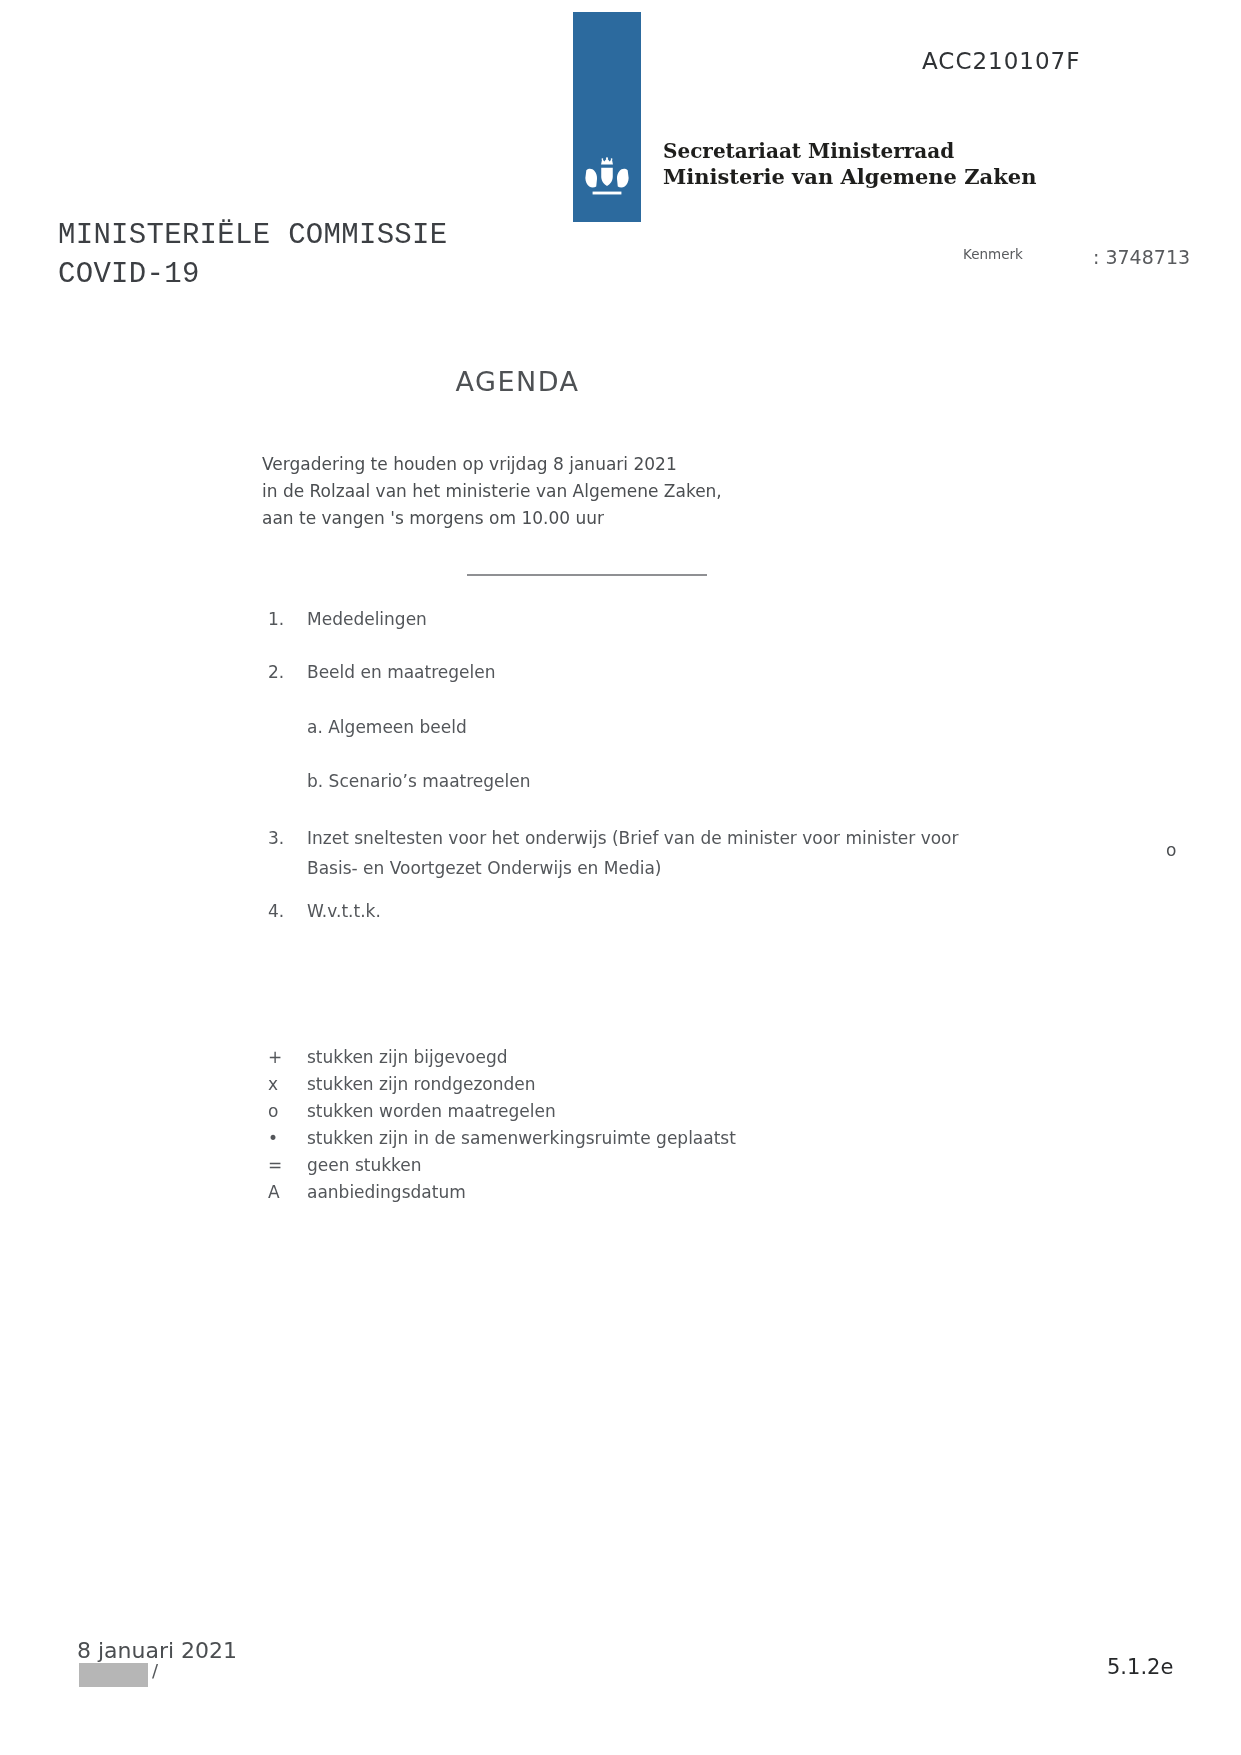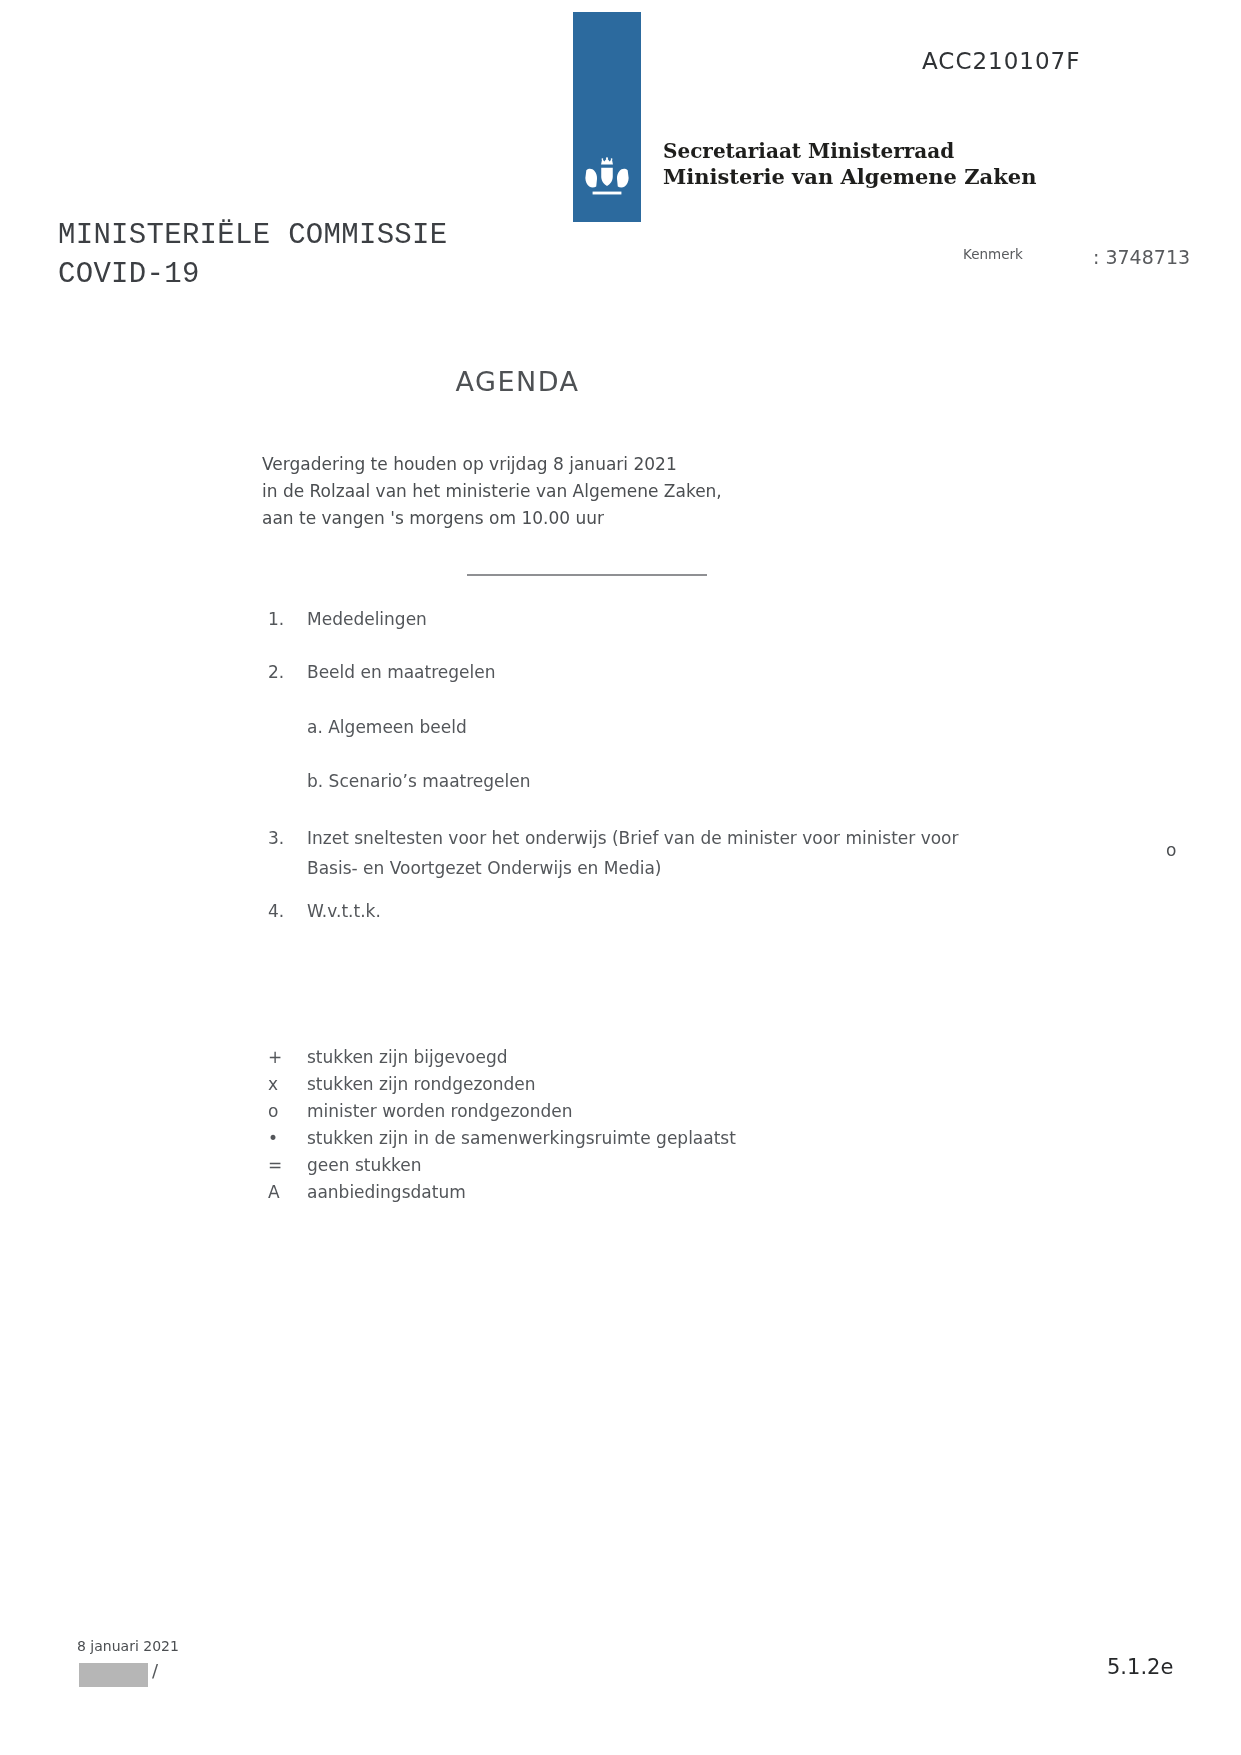--- a/index.html
+++ b/index.html
@@ -66,21 +66,21 @@
     font-size:17px;color:#4b4e51;
   }
   .legend-block{
     position:absolute;left:268px;top:1044px;
     font-size:17px;line-height:27px;color:#53565a;
   }
   .legend-row{display:flex;}
   .legend-row .sym{display:inline-block;width:39px;flex:0 0 39px;}
   .footer-date{
     position:absolute;left:77px;top:1638px;
-    font-size:14px;color:#4b4e51;
+    font-size:22px;color:#4b4e51;
   }
   .redaction-box{
     position:absolute;left:79px;top:1663px;width:69px;height:24px;
     background:#b6b6b6;
   }
   .redacted-tail{
     position:absolute;left:152px;top:1660px;
     font-size:18px;color:#55585b;
   }
   .ground-ref{
@@ -168,21 +168,21 @@
     <div class="legend-row">
       <span class="sym">+</span>
       <span class="lbl">stukken zijn bijgevoegd</span>
     </div>
     <div class="legend-row">
       <span class="sym">x</span>
       <span class="lbl">stukken zijn rondgezonden</span>
     </div>
     <div class="legend-row">
       <span class="sym">o</span>
-      <span class="lbl">minister worden rondgezonden</span>
+      <span class="lbl">stukken worden maatregelen</span>
     </div>
     <div class="legend-row">
       <span class="sym">•</span>
       <span class="lbl">stukken zijn in de samenwerkingsruimte geplaatst</span>
     </div>
     <div class="legend-row">
       <span class="sym">=</span>
       <span class="lbl">geen stukken</span>
     </div>
     <div class="legend-row">

